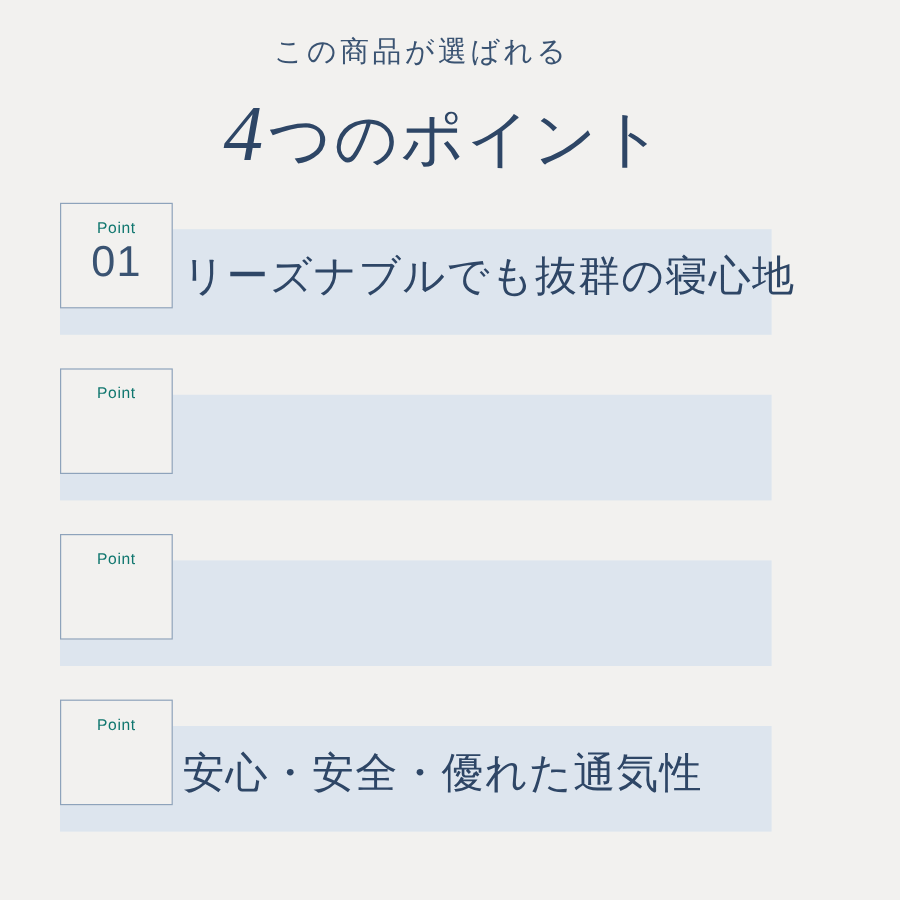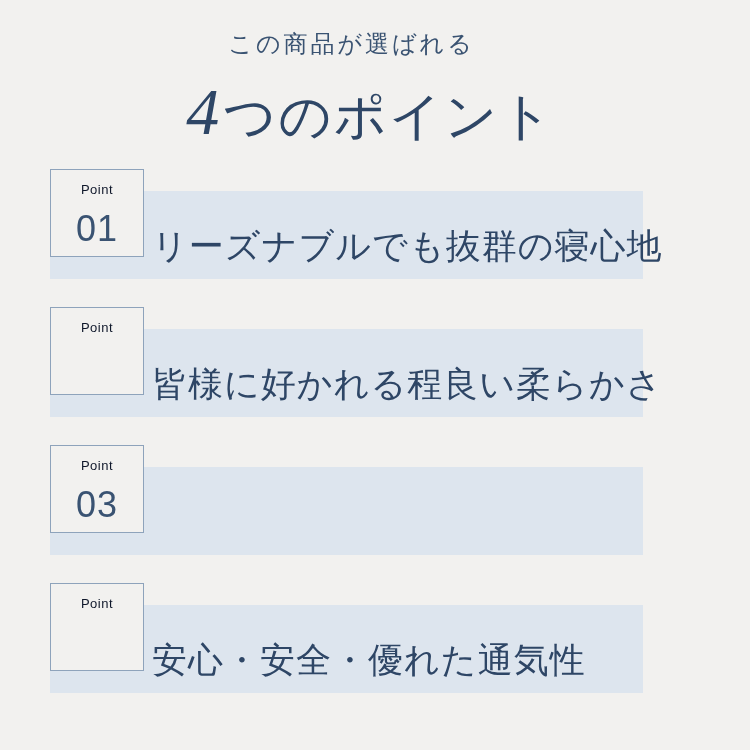--- a/index.html
+++ b/index.html
@@ -79,37 +79,37 @@
     background: #f2f1ef;
     text-align: center;
     z-index: 2;
   }
   .point-badge .label {
     display: block;
     margin-top: 12px;
     font-family: "Liberation Sans", sans-serif;
     font-size: 13px;
     letter-spacing: 0.5px;
-    color: #0f172a;
+    color: #0f766e;
   }
   .point-badge .num {
     display: block;
-    margin-top: 13px;
+    margin-top: 2px;
     font-family: "Liberation Sans", sans-serif;
     font-size: 36px;
     font-weight: 300;
     letter-spacing: 1px;
     color: #3a5372;
     line-height: 1.05;
   }
   .point-text {
     position: absolute;
     left: 152px;
     right: 60px;
-    top: 34px;
+    top: 18px;
     height: 88px;
     display: flex;
     align-items: center;
     font-family: "Liberation Serif", serif;
     font-size: 35px;
     letter-spacing: 1px;
     color: #2e4666;
     z-index: 2;
     white-space: nowrap;
   }
@@ -135,28 +135,26 @@
         <span class="num">01</span>
       </div>
       <div class="point-text">リーズナブルでも抜群の寝心地</div>
     </div>
 
     <div class="point-row">
       <div class="point-bar"></div>
       <div class="point-badge">
         <span class="label">Point</span>
       </div>
-      <div class="point-text">皆様に好かれる程良い柔らかさ</div>
     </div>
 
     <div class="point-row">
       <div class="point-bar"></div>
       <div class="point-badge">
         <span class="label">Point</span>
-        <span class="num">03</span>
       </div>
     </div>
 
     <div class="point-row">
       <div class="point-bar"></div>
       <div class="point-badge">
         <span class="label">Point</span>
       </div>
       <div class="point-text">安心・安全・優れた通気性</div>
     </div>

